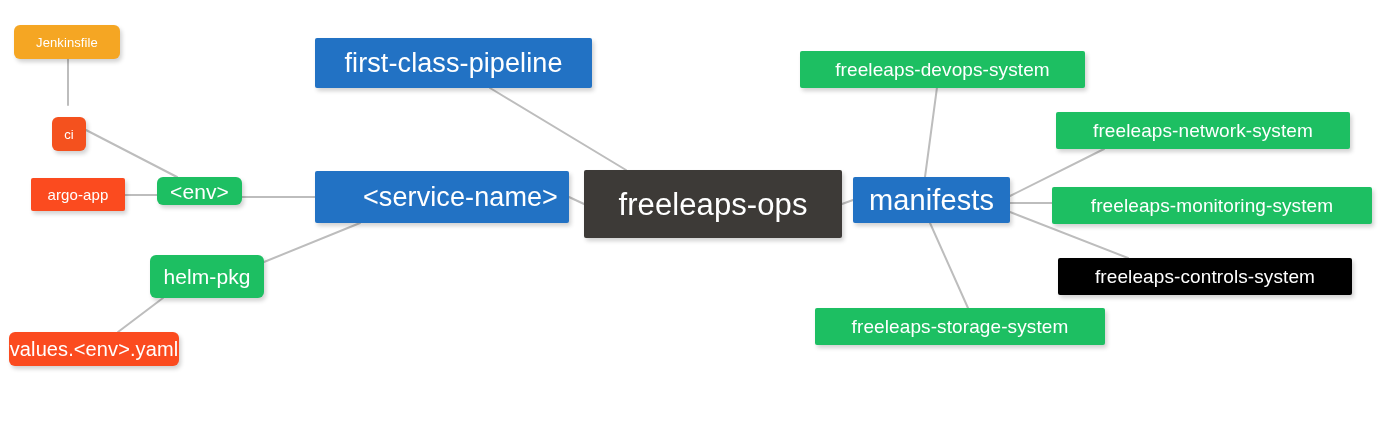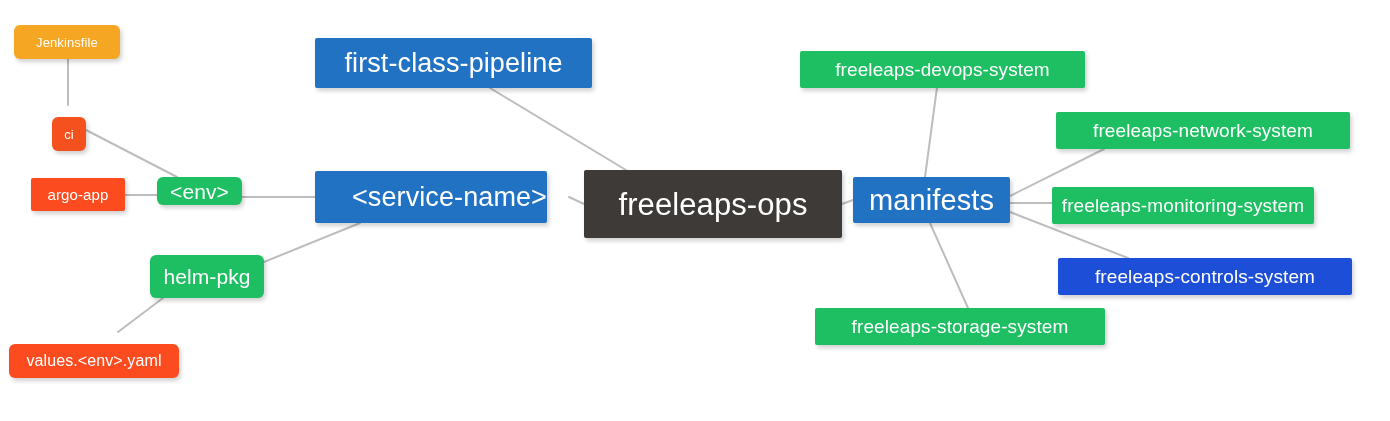--- a/index.html
+++ b/index.html
@@ -77,44 +77,44 @@
       </div>
       <div class="node shape-sharp" style="left: 31px; top: 178px; width: 94px; height: 33px; background: rgb(251, 75, 31); color: rgb(255, 255, 255); font-size: 15px;">
         <span class="node-label">argo-app</span>
       </div>
       <div class="node shape-rounded" style="left: 157px; top: 177px; width: 85px; height: 28px; background: rgb(29, 191, 98); color: rgb(255, 255, 255); font-size: 21px;">
         <span class="node-label">&lt;env&gt;</span>
       </div>
       <div class="node shape-rounded" style="left: 150px; top: 255px; width: 114px; height: 43px; background: rgb(29, 191, 98); color: rgb(255, 255, 255); font-size: 21px;">
         <span class="node-label">helm-pkg</span>
       </div>
-      <div class="node shape-rounded" style="left: 9px; top: 344px; width: 170px; height: 34px; background: rgb(251, 75, 31); color: rgb(255, 255, 255); font-size: 16px;">
+      <div class="node shape-rounded" style="left: 9px; top: 332px; width: 170px; height: 34px; background: rgb(251, 75, 31); color: rgb(255, 255, 255); font-size: 20px;">
         <span class="node-label">values.&lt;env&gt;.yaml</span>
       </div>
       <div class="node shape-sharp" style="left: 315px; top: 38px; width: 277px; height: 50px; background: rgb(34, 114, 196); color: rgb(255, 255, 255); font-size: 27px;">
         <span class="node-label">first-class-pipeline</span>
       </div>
-      <div class="node shape-sharp" style="left: 315px; top: 171px; width: 232px; height: 52px; background: rgb(34, 114, 196); color: rgb(255, 255, 255); font-size: 27px; padding-left: 37px;">
+      <div class="node shape-sharp" style="left: 315px; top: 171px; width: 254px; height: 52px; background: rgb(34, 114, 196); color: rgb(255, 255, 255); font-size: 27px; padding-left: 37px;">
         <span class="node-label">&lt;service-name&gt;</span>
       </div>
       <div class="node shape-sharp" style="left: 584px; top: 170px; width: 258px; height: 68px; background: rgb(61, 58, 55); color: rgb(255, 255, 255); font-size: 31px;">
         <span class="node-label">freeleaps-ops</span>
       </div>
       <div class="node shape-sharp" style="left: 853px; top: 177px; width: 157px; height: 46px; background: rgb(34, 114, 196); color: rgb(255, 255, 255); font-size: 29px;">
         <span class="node-label">manifests</span>
       </div>
       <div class="node shape-sharp" style="left: 800px; top: 28px; width: 285px; height: 37px; background: rgb(29, 191, 98); color: rgb(255, 255, 255); font-size: 19px; margin-top: 23px;">
         <span class="node-label">freeleaps-devops-system</span>
       </div>
       <div class="node shape-sharp" style="left: 1056px; top: 112px; width: 294px; height: 37px; background: rgb(29, 191, 98); color: rgb(255, 255, 255); font-size: 19px;">
         <span class="node-label">freeleaps-network-system</span>
       </div>
-      <div class="node shape-sharp" style="left: 1052px; top: 187px; width: 262px; height: 37px; background: rgb(29, 191, 98); color: rgb(255, 255, 255); font-size: 19px;">
+      <div class="node shape-sharp" style="left: 1052px; top: 187px; width: 320px; height: 37px; background: rgb(29, 191, 98); color: rgb(255, 255, 255); font-size: 19px;">
         <span class="node-label">freeleaps-monitoring-system</span>
       </div>
-      <div class="node shape-sharp" style="left: 1058px; top: 258px; width: 294px; height: 37px; background: #1d4ed8; color: rgb(255, 255, 255); font-size: 19px;">
+      <div class="node shape-sharp" style="left: 1058px; top: 258px; width: 294px; height: 37px; background: #000000; color: rgb(255, 255, 255); font-size: 19px;">
         <span class="node-label">freeleaps-controls-system</span>
       </div>
       <div class="node shape-sharp" style="left: 815px; top: 308px; width: 290px; height: 37px; background: rgb(29, 191, 98); color: rgb(255, 255, 255); font-size: 19px;">
         <span class="node-label">freeleaps-storage-system</span>
       </div>
     </div>
 </div>
 
 </body></html>

